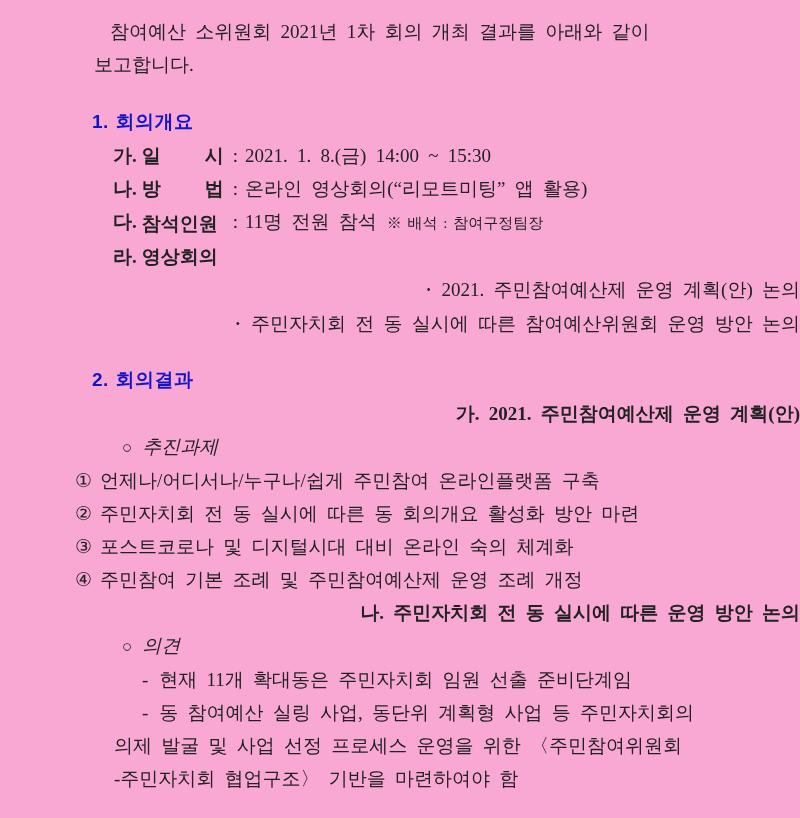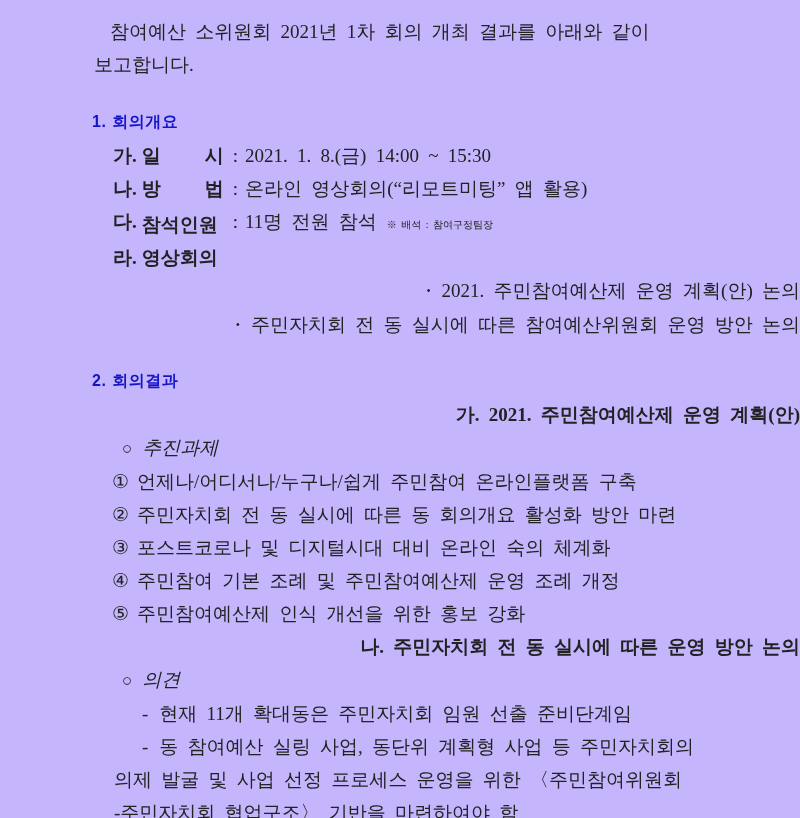--- a/index.html
+++ b/index.html
@@ -1,38 +1,38 @@
 <!DOCTYPE html>
 <html><head>
 <meta charset="utf-8">
 <style>
   html, body { margin: 0; padding: 0; background: #ffffff; }
   .page {
     position: relative;
     width: 800px;
     height: 818px;
-    background: #c4b5fd;
+    background: #f9a8d4;
     overflow: hidden;
     font-family: "Liberation Serif", "DejaVu Serif", serif;
     font-size: 19px;
     color: #222222;
     word-spacing: 4.5px;
   }
   .line { white-space: nowrap; line-height: 33px; }
 
   
   .intro-1 { margin: 15px 0 0 110px; }
   .intro-2 { margin-left: 94px; }
 
   
   .sec-heading {
     margin-left: 92px;
     font-family: "Liberation Sans", "DejaVu Sans", sans-serif;
     font-weight: 700;
-    font-size: 16px;
+    font-size: 19px;
     line-height: 34px;
     color: #1414c8;
     letter-spacing: 0.5px;
     word-spacing: 1px;
   }
   .sec1-heading { margin-top: 24px; }
   .sec2-heading { margin-top: 22px; }
 
   
   .item-line { margin-left: 113px; }
@@ -40,31 +40,31 @@
   .item-label {
     display: inline-block;
     width: 82px;
     font-weight: 700;
     text-align: justify;
     text-align-last: justify;
     margin-left: 5px;
     vertical-align: bottom;
   }
   .item-sep { margin: 0 7px 0 9px; }
-  .item-note { font-size: 10px; margin-left: 10px; word-spacing: 2px; }
+  .item-note { font-size: 15px; margin-left: 10px; word-spacing: 2px; }
 
   
   .bullet-line { margin-left: 130px; text-align: right; }
   .bullet-marker { font-size: 12px; margin-right: 11px; vertical-align: 2px; }
 
   
   .sub-title { margin-left: 113px; font-weight: 700; text-align: right; }
   .group-line { margin-left: 122px; font-style: italic; }
   .group-marker { font-size: 17px; margin-right: 10px; }
-  .task-line { margin-left: 112px; }
+  .task-line { margin-left: 75px; }
   .task-marker { margin-right: 8px; }
   .op-line { margin-left: 142px; }
   .op-marker { margin-right: 11px; }
   .op-cont { margin-left: 114px; }
 </style>
 </head>
 <body>
 
 <div class="page">
 
@@ -109,23 +109,20 @@
   </div>
   <div class="line task-line">
     <span class="task-marker">②</span><span>주민자치회 전 동 실시에 따른 동 회의개요 활성화 방안 마련</span>
   </div>
   <div class="line task-line">
     <span class="task-marker">③</span><span>포스트코로나 및 디지털시대 대비 온라인 숙의 체계화</span>
   </div>
   <div class="line task-line">
     <span class="task-marker">④</span><span>주민참여 기본 조례 및 주민참여예산제 운영 조례 개정</span>
   </div>
-  <div class="line task-line">
-    <span class="task-marker">⑤</span><span>주민참여예산제 인식 개선을 위한 홍보 강화</span>
-  </div>
 
   <div class="line sub-title">나. 주민자치회 전 동 실시에 따른 운영 방안 논의</div>
 
   <div class="line group-line">
     <span class="group-marker">○</span><span>의견</span>
   </div>
 
   <div class="line op-line">
     <span class="op-marker">-</span><span>현재 11개 확대동은 주민자치회 임원 선출 준비단계임</span>
   </div>

